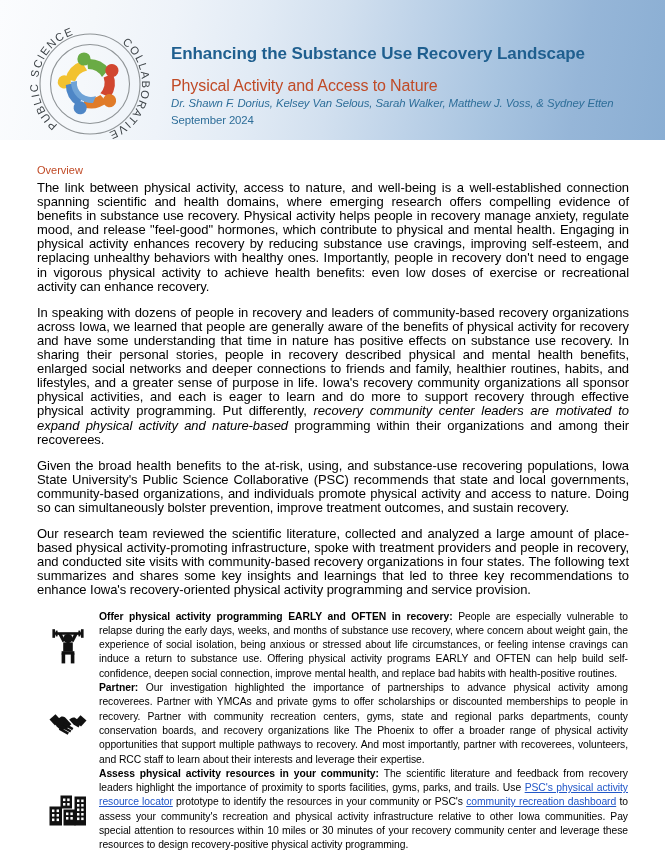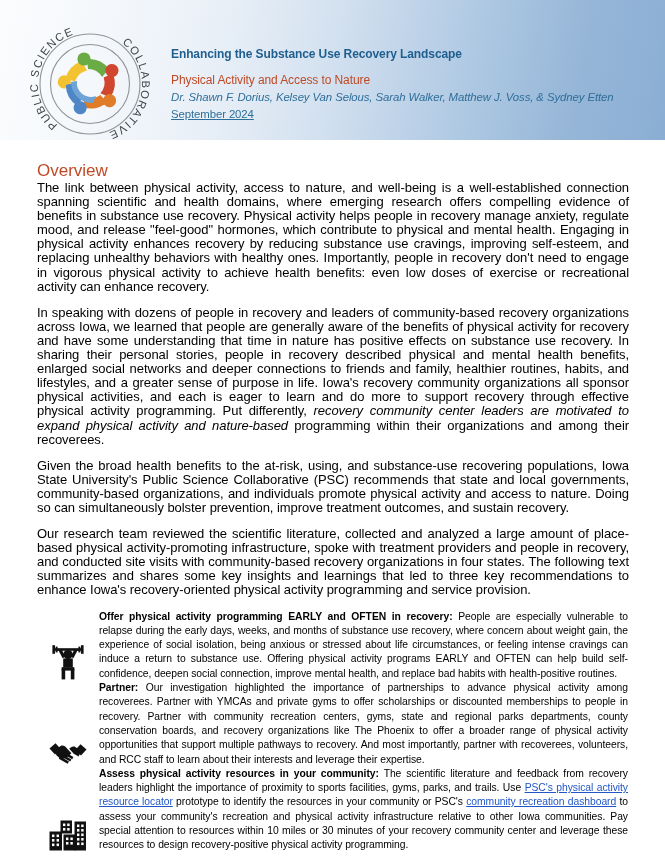--- a/index.html
+++ b/index.html
@@ -45,63 +45,62 @@
   .logo-wrap svg { display: block; }
 
   
   .title-block {
     position: absolute;
     left: 171px;
     top: 46px;
     width: 480px;
   }
   .doc-title {
-    font-size: 12px;
+    font-size: 17px;
     font-weight: bold;
     color: #1f5f8f;
     line-height: 16px;
     letter-spacing: -0.1px;
   }
   .doc-subtitle {
-    font-size: 12px;
+    font-size: 16px;
     color: #c04a26;
     line-height: 16px;
-    margin-top: 10px;
+    margin-top: 16px;
     letter-spacing: -0.1px;
   }
   .doc-authors {
     font-size: 11.4px;
     color: #2e6e99;
     line-height: 15px;
     margin-top: 2px;
     letter-spacing: -0.1px;
     font-style: italic;
   }
   .doc-date {
     font-size: 11.4px;
     color: #2e6e99;
     line-height: 15px;
     margin-top: 2px;
     letter-spacing: -0.1px;
-    text-decoration: underline;
   }
 
   
   .page-body {
     position: absolute;
     left: 0;
     top: 140px;
     width: 665px;
     padding: 0;
   }
   .content {
     margin: 0 36px 0 37px;
   }
   .section-heading {
-    font-size: 17px;
+    font-size: 11px;
     color: #c04a26;
     margin-top: 23px;
     margin-bottom: 3px;
     line-height: 15px;
   }
   p.body-text {
     margin: 0 0 12px 0;
     font-size: 13px;
     line-height: 14.1px;
     text-align: justify;
@@ -109,21 +108,21 @@
     letter-spacing: -0.05px;
   }
   .ital { font-style: italic; }
 
   
   .rec-list {
     margin-top: 9px;
   }
   .rec-row {
     display: flex;
-    align-items: flex-end;
+    align-items: center;
   }
   .rec-icon {
     flex: 0 0 62px;
     width: 62px;
     padding-top: 2px;
     display: flex;
     justify-content: center;
   }
   .rec-icon svg { display: block; }
   .rec-text {

